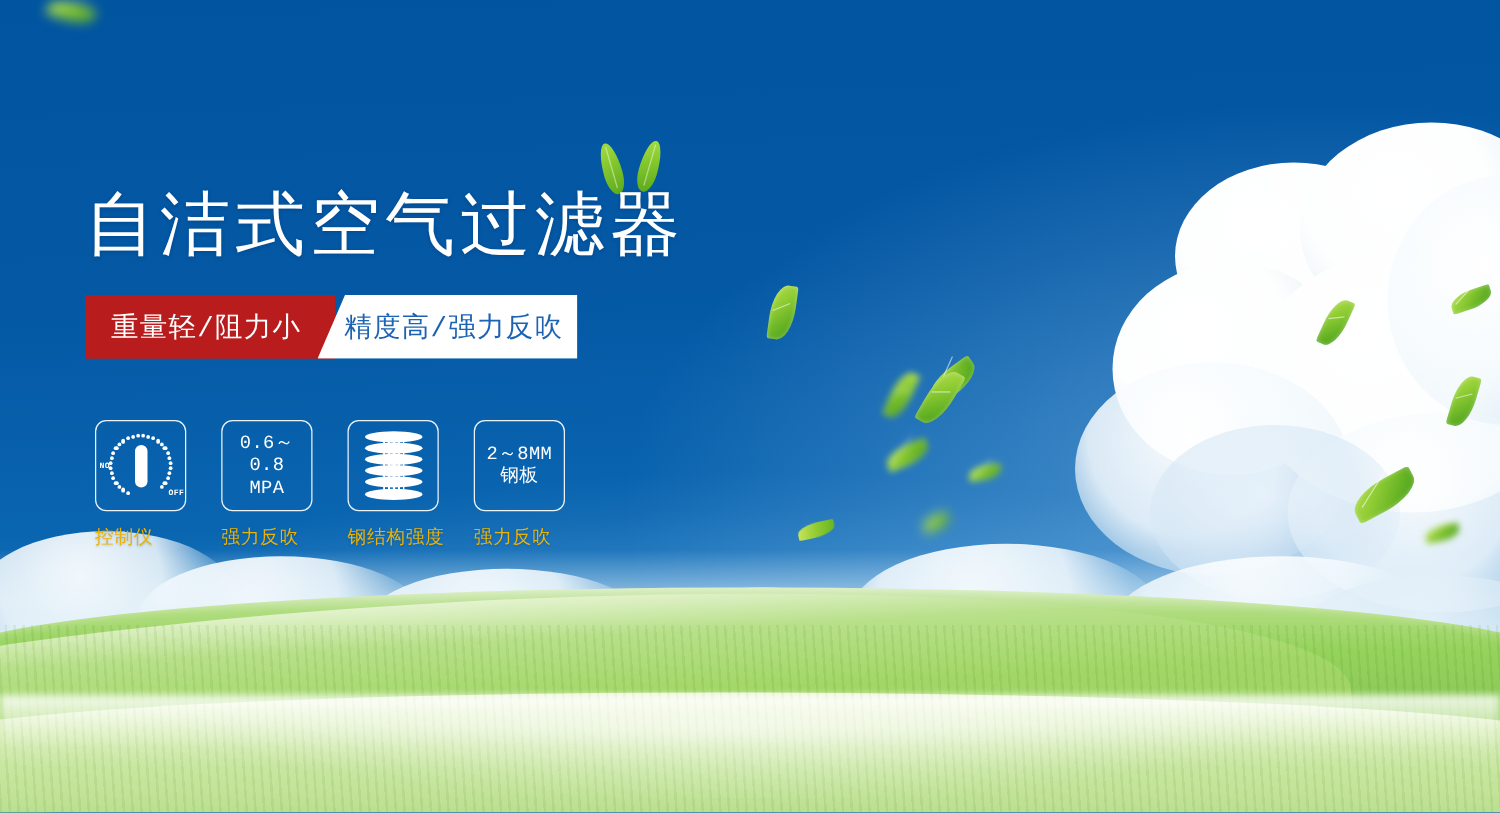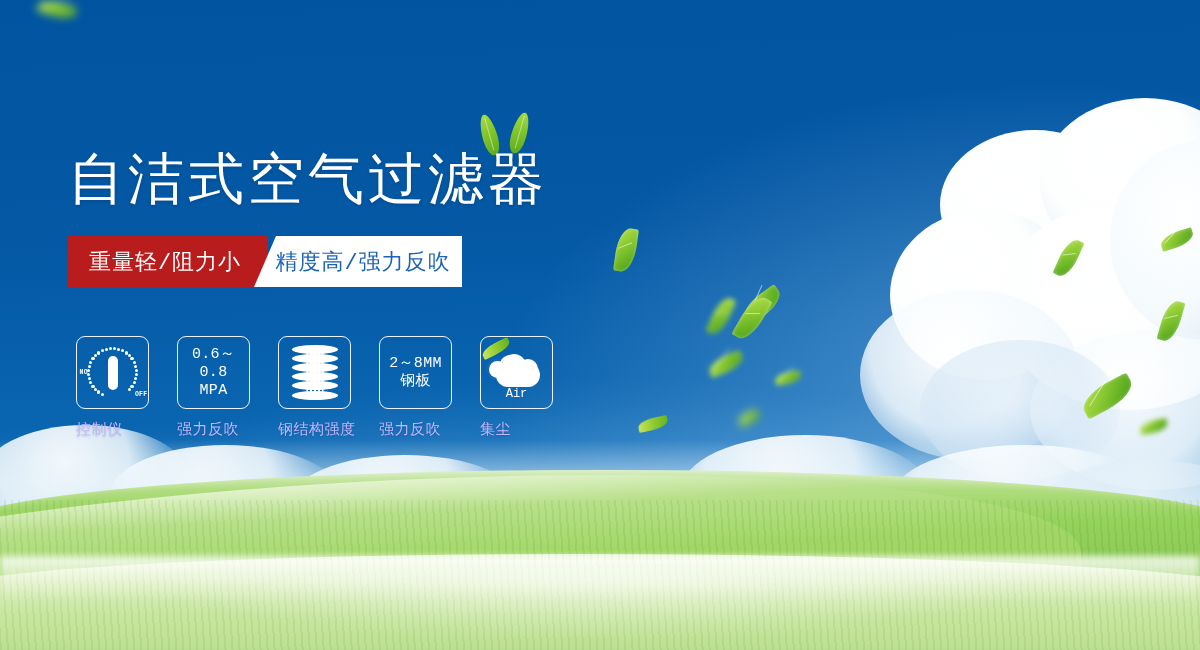--- a/index.html
+++ b/index.html
@@ -220,21 +220,21 @@
   .fbox-text {
     color: #ffffff;
     font-size: 15px;
     line-height: 18px;
     text-align: center;
     letter-spacing: .3px;
     white-space: pre-line;
   }
   .flabel {
     margin-top: 11px;
-    color: #c4b5fd;
+    color: #eab308;
     font-size: 15px;
     letter-spacing: .5px;
     white-space: nowrap;
     text-shadow: 0 1px 2px rgba(0,40,90,0.25);
   }
 
   
   .gauge { position: relative; width: 58px; height: 58px; }
   .gauge-dot {
     position: absolute;
@@ -470,32 +470,18 @@
     </div>
 
     <div class="feature">
       <div class="fbox">
         <div class="fbox-text">2～8MM
 钢板</div>
       </div>
       <div class="flabel">强力反吹</div>
     </div>
 
-    <div class="feature">
-      <div class="fbox">
-        <div class="cloudicon">
-          <div class="ci-leaf"></div>
-          <div class="ci-small"></div>
-          <div class="ci-arc"></div>
-          <div class="ci-b1"></div>
-          <div class="ci-b2"></div>
-          <div class="ci-main"></div>
-          <div class="ci-air">Air</div>
-        </div>
-      </div>
-      <div class="flabel">集尘</div>
-    </div>
 
   </div>
 
   <div class="leaf-by-label"></div>
 
 </div>
 
 </body></html>

